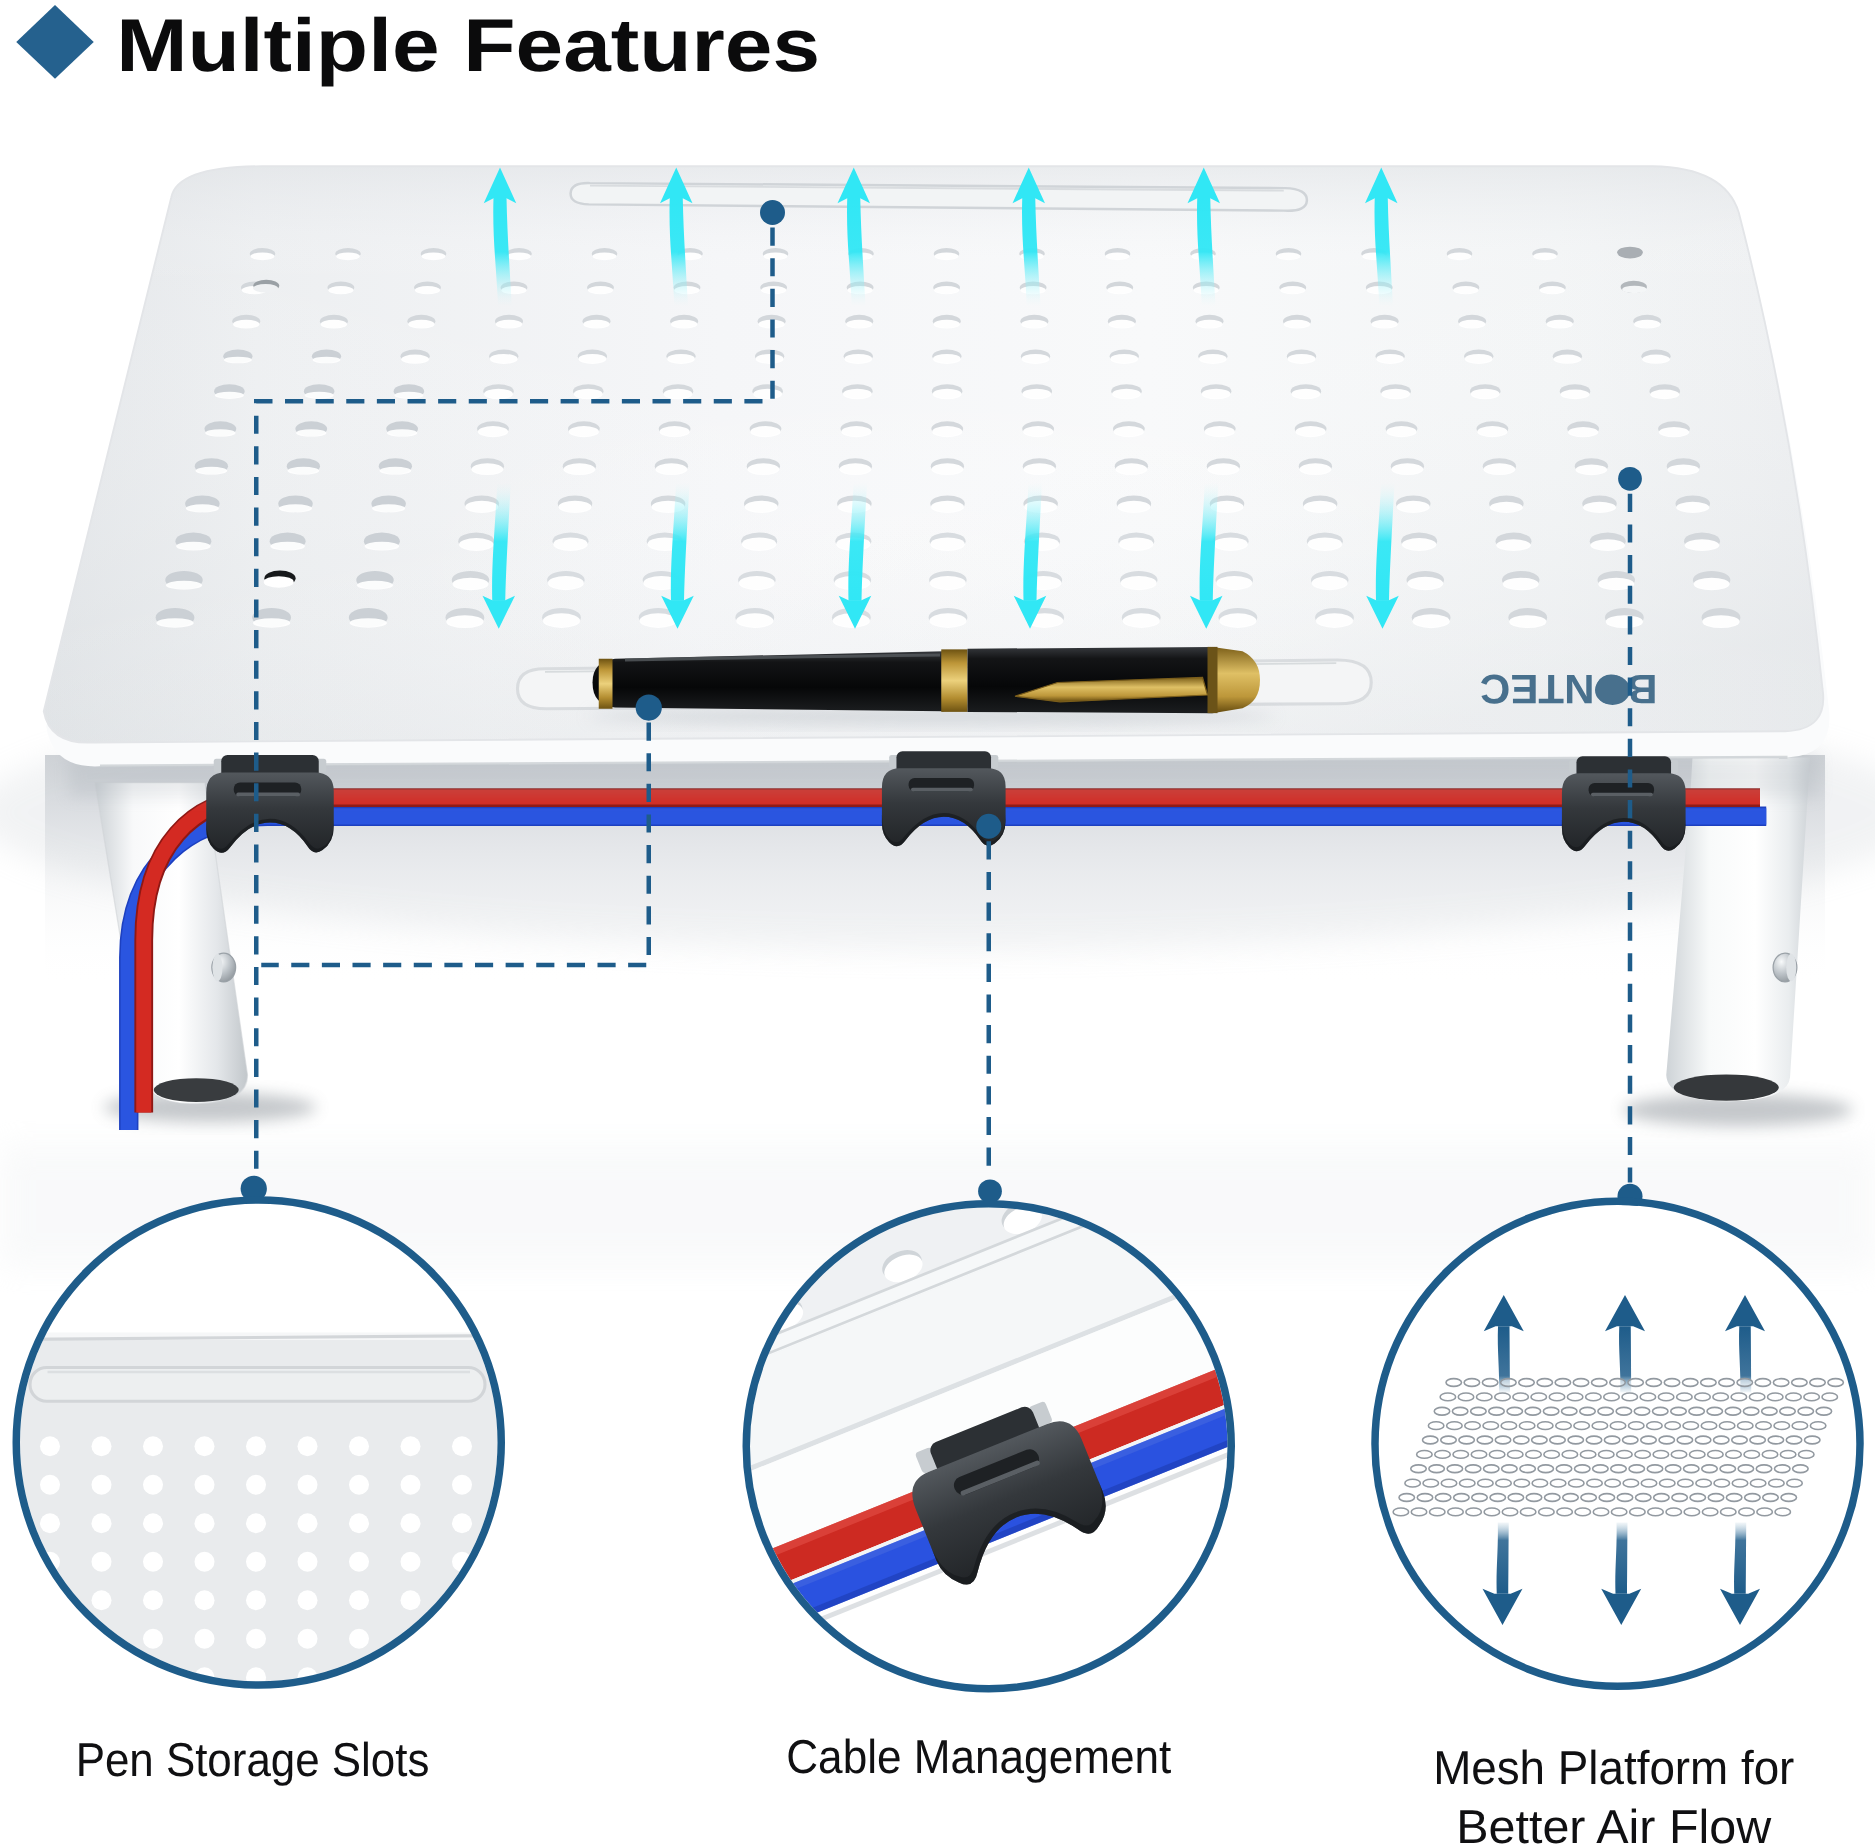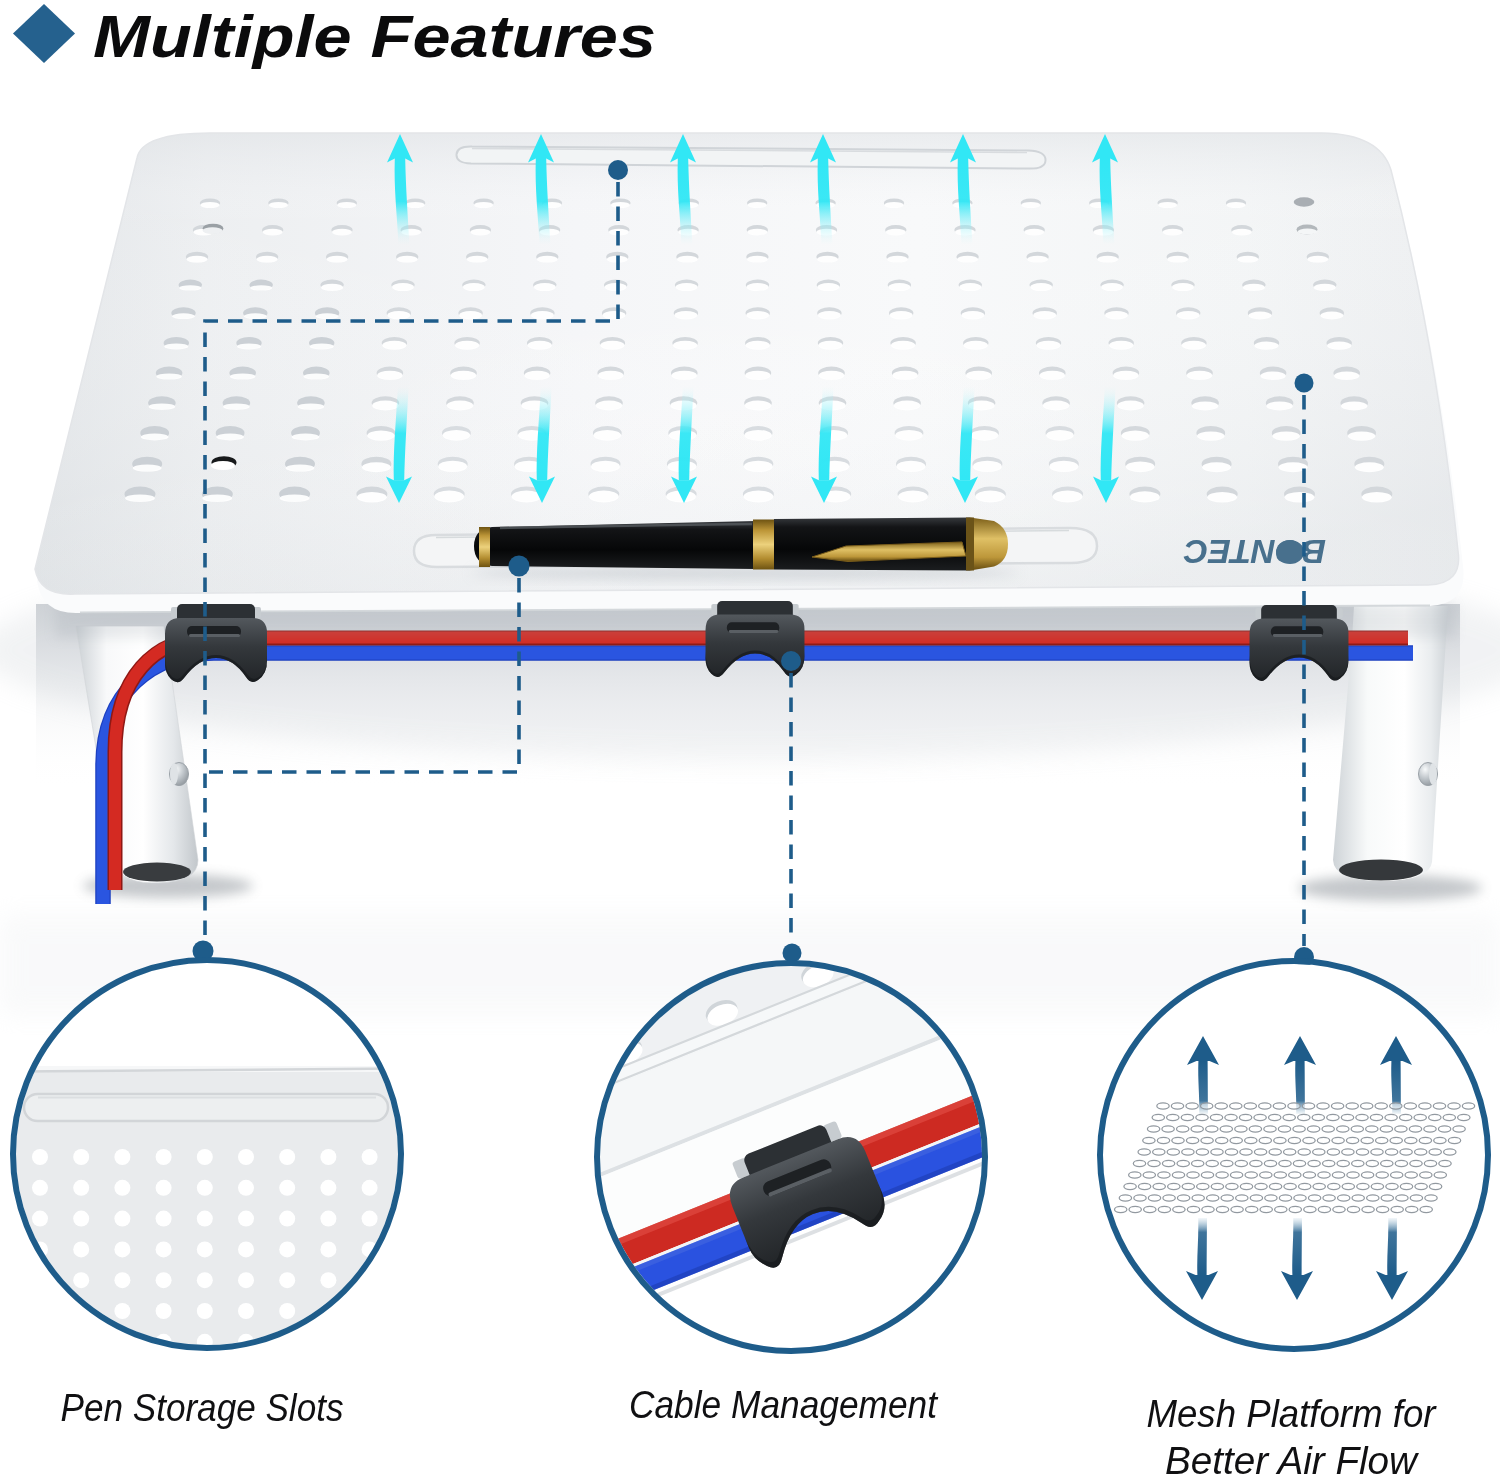--- a/index.html
+++ b/index.html
@@ -1,15 +1,15 @@
 <!DOCTYPE html>
 <html><head><meta charset="utf-8">
 <style>
 html,body{margin:0;padding:0;background:#fff;}
-.page{position:relative;width:1500px;height:1477px;overflow:hidden;font-family:"Liberation Sans",sans-serif;font-style:italic;}
+.page{position:relative;width:1500px;height:1477px;overflow:hidden;font-family:"Liberation Sans",sans-serif;}
 </style></head>
 <body>
 <div class="page">
 <svg width="1500" height="1477" viewBox="0 0 1500 1477">
 
 <defs>
  <linearGradient id="gTop" x1="0" y1="0" x2="1" y2="0">
    <stop offset="0" stop-color="#e2e5e8"></stop>
           <stop offset="0.12" stop-color="#edeff1"></stop>
    <stop offset="0.38" stop-color="#f5f6f8"></stop>

